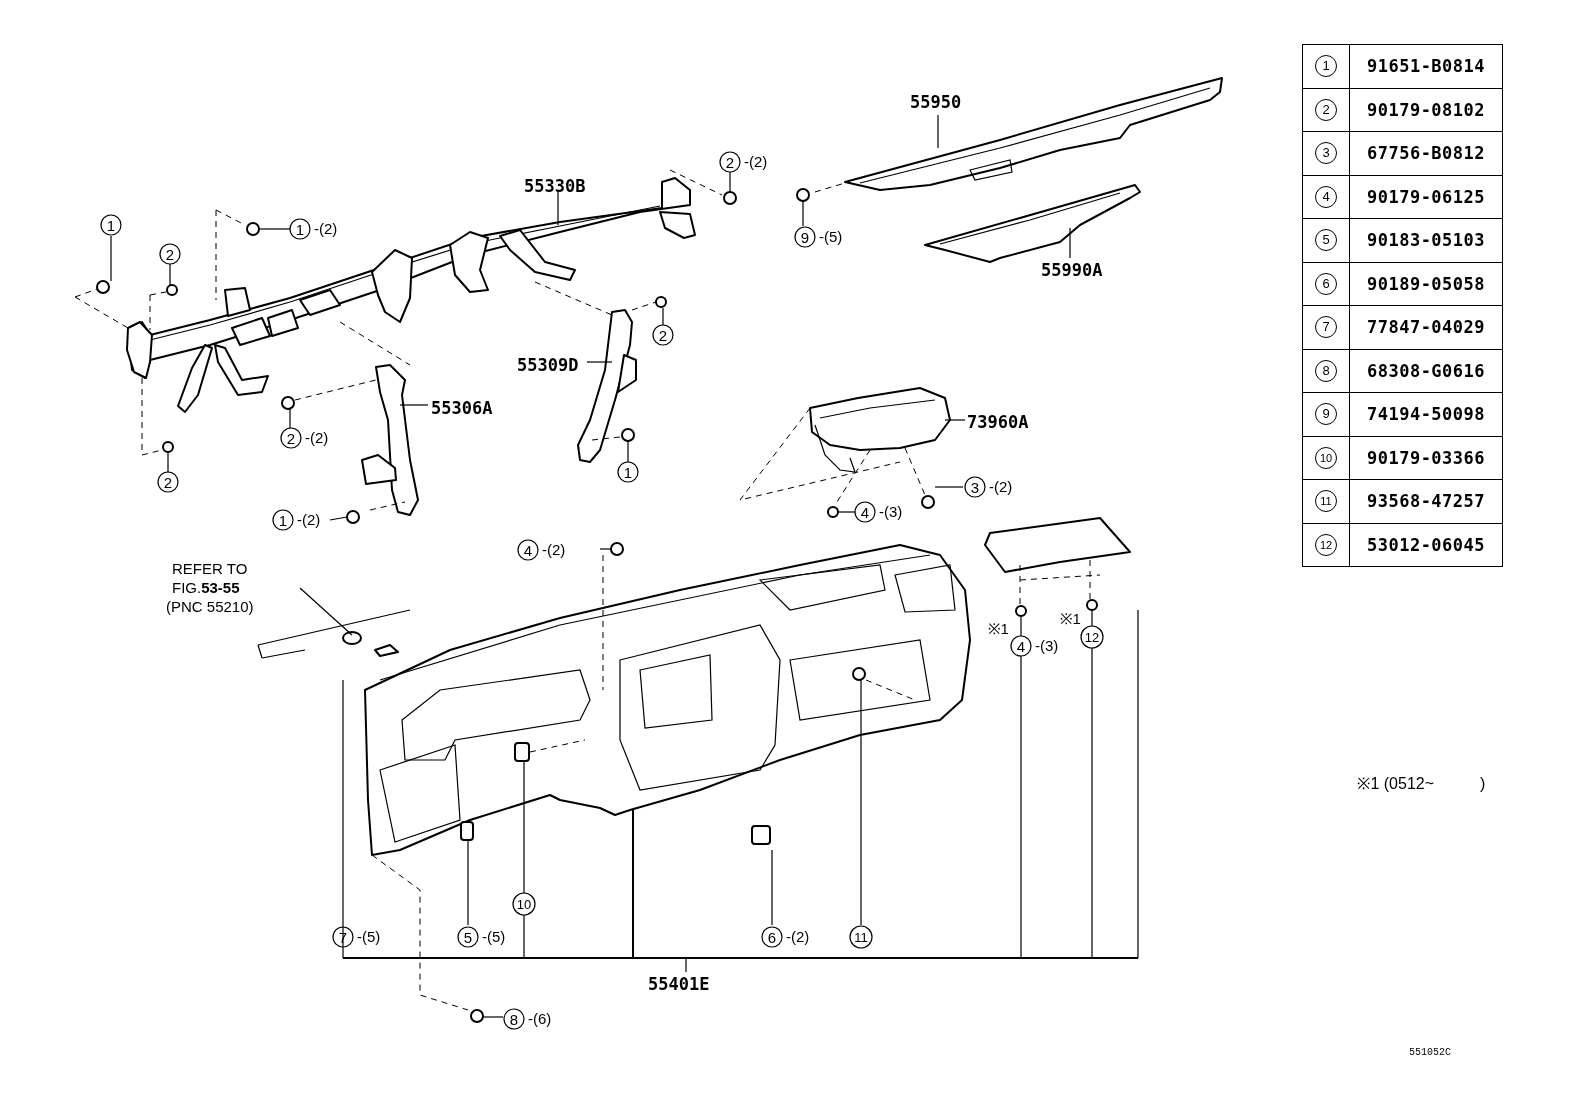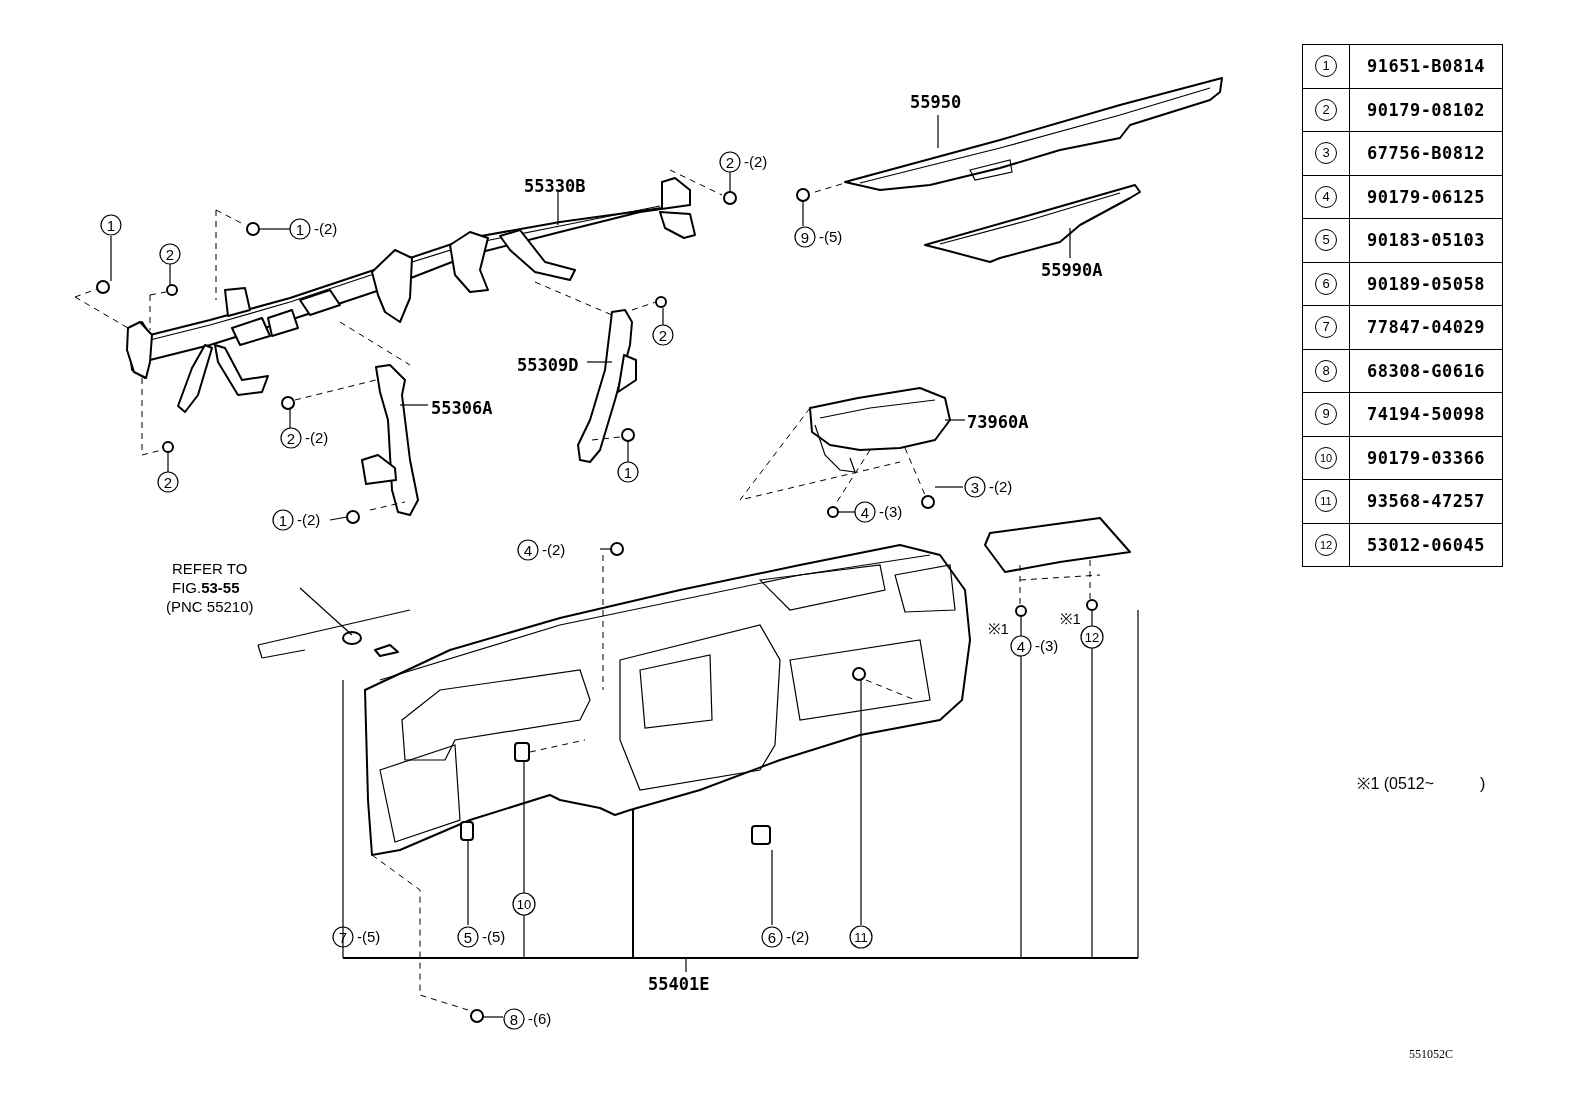--- a/index.html
+++ b/index.html
@@ -16,21 +16,21 @@
   .thin { stroke: #000; stroke-width: 1.2; fill: none; }
 
   
   #parts-table { position: absolute; left: 1302px; top: 44px; border-collapse: collapse; }
   #parts-table td { border: 1.5px solid #000; height: 42.5px; padding: 0; }
   #parts-table td.ref { width: 46px; text-align: center; }
   #parts-table td.pn { width: 152px; text-align: center; font-family: "DejaVu Sans Mono", monospace; font-weight: bold; font-size: 17px; letter-spacing: 0.5px; }
   .circ { display: inline-block; width: 20px; height: 20px; border: 1.3px solid #000; border-radius: 50%; font-family: "Liberation Sans", sans-serif; font-size: 13px; line-height: 20px; text-align: center; }
   #footnote { position: absolute; left: 1357px; top: 772px; font-family: "Liberation Sans", sans-serif; font-size: 16px; }
   #footnote .close { margin-left: 46px; }
-  #fig-code { position: absolute; left: 1409px; top: 1047px; font-family: Liberation Serif, serif; font-size: 12px; }
+  #fig-code { position: absolute; left: 1409px; top: 1047px; font-family: Liberation Mono, monospace; font-size: 10px; }
 </style>
 </head>
 <body>
 
 <svg id="diagram" viewBox="0 0 1592 1099" xmlns="http://www.w3.org/2000/svg">
 
   <g>
     <path class="shape" d="M150,335 L142,322 L128,330 L132,370 L145,378 L150,360 L210,345 L290,320 L380,290 L470,255 L560,232 L640,212 L690,205 L690,190 L675,178 L662,182 L662,208 L560,222 L470,238 L380,268 L290,298 L210,320 Z"></path>
     <path class="thin" d="M150,340 L210,325 L290,302 L380,272 L470,244 L560,226 L660,206"></path>
 

